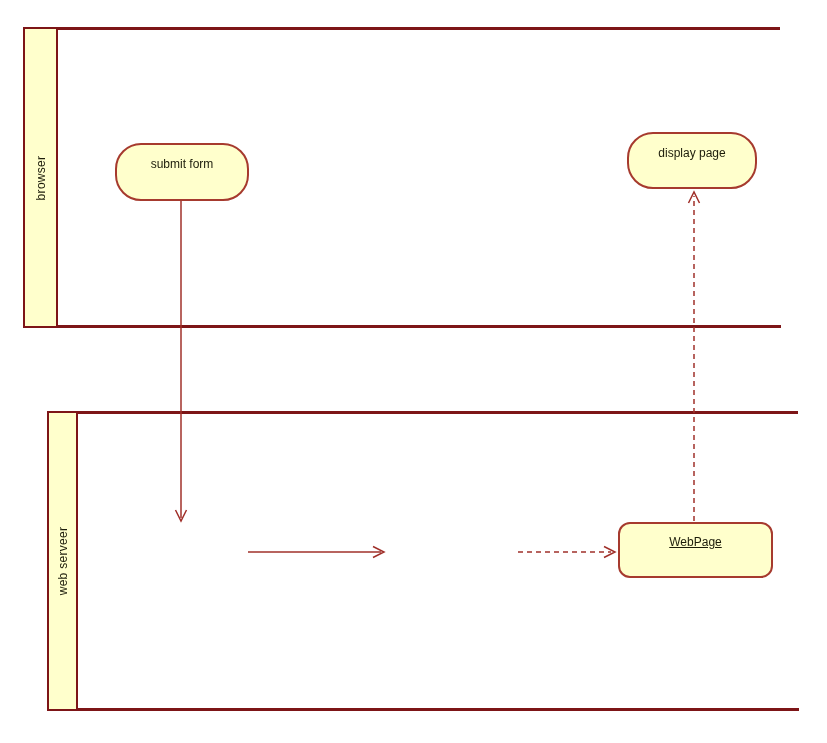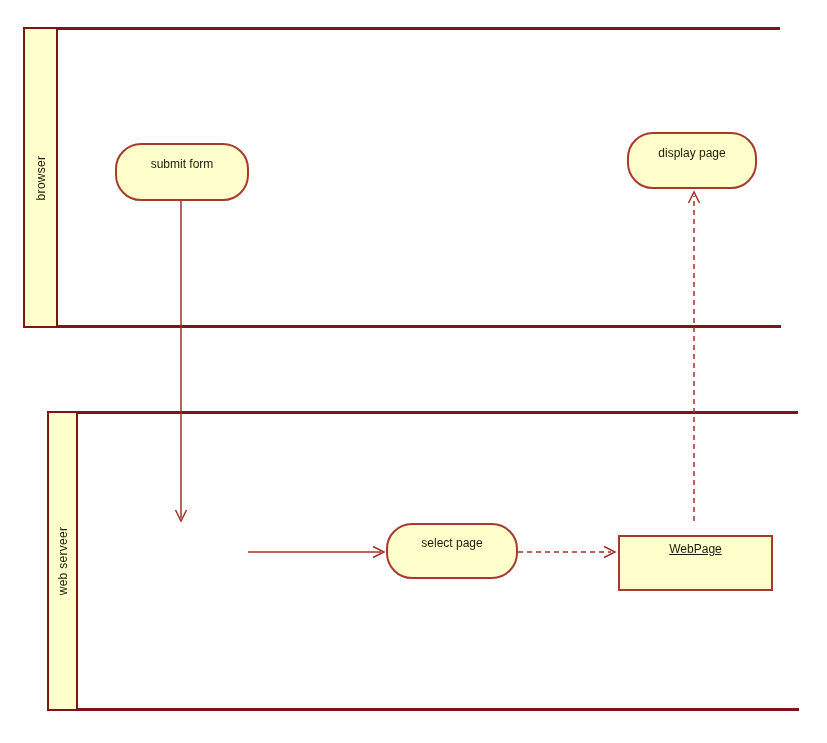--- a/index.html
+++ b/index.html
@@ -62,24 +62,23 @@
   .activity {
     border-radius: 26px;
     padding-bottom: 16px;
   }
   .node-submit-form  { left: 115px; top: 143px; width: 134px; height: 58px; }
   .node-display-page { left: 627px; top: 132px; width: 130px; height: 57px; }
   .node-process-form { left: 113px; top: 523px; width: 135px; height: 59px; }
   .node-select-page  { left: 386px; top: 523px; width: 132px; height: 56px; }
   .node-webpage {
     left: 618px; top: 522px; width: 155px; height: 56px;
-    border-radius: 0;
+    border-radius: 12px;
     align-items: flex-start;
-    padding-top: 5px;
-    margin-top: 13px;
+    padding-top: 11px;
   }
   .node-webpage .obj-label { text-decoration: underline; }
 
   
   .edges {
     position: absolute;
     left: 0;
     top: 0;
     pointer-events: none;
   }
@@ -103,23 +102,20 @@
 
   <div class="node activity node-display-page">
     <span>display page</span>
   </div>
 
   <div class="node activity node-submit-form">
     <span>submit form</span>
   </div>
 
 
-  <div class="node activity node-select-page">
-    <span>select page</span>
-  </div>
 
   <div class="node node-webpage">
     <span class="obj-label">WebPage</span>
   </div>
 
   <svg class="edges" width="827" height="743" viewBox="0 0 827 743">
 
     <g stroke="#a0302a" stroke-width="1.5" fill="none">
       <line x1="181" y1="201" x2="181" y2="518"></line>
       <polyline points="175.5,510 181,521 186.5,510"></polyline>

